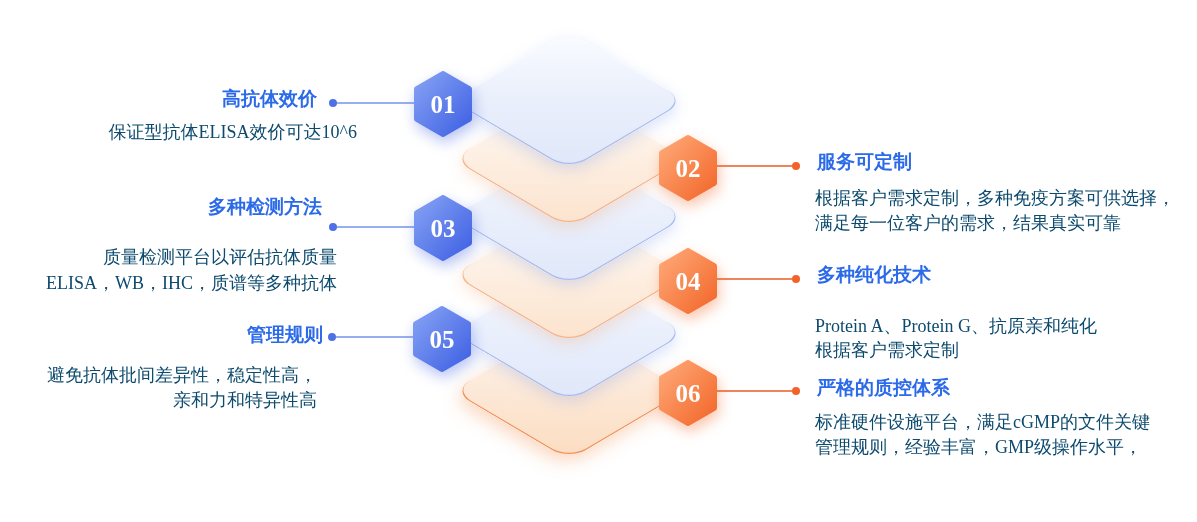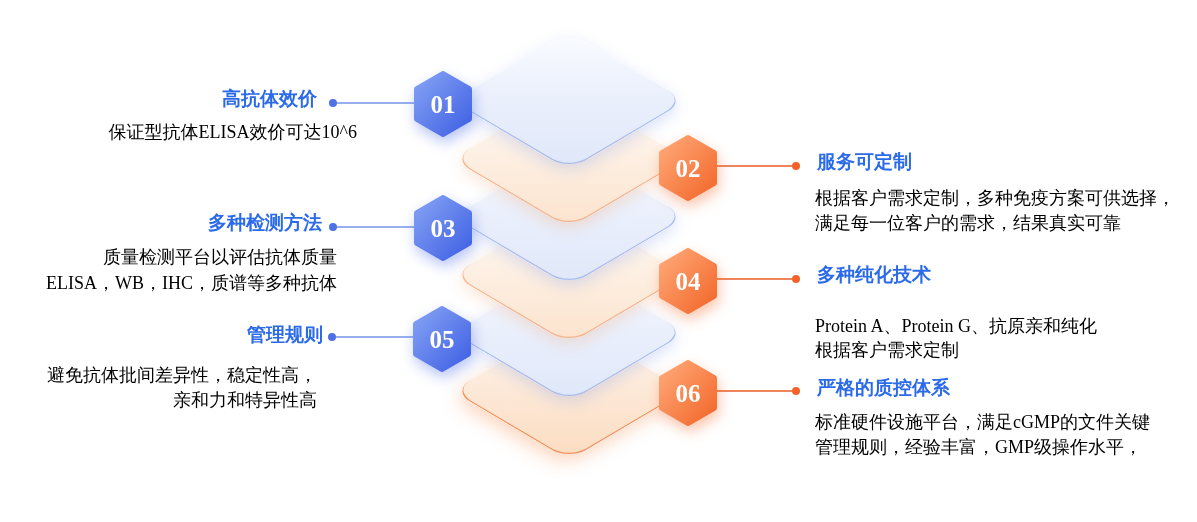--- a/index.html
+++ b/index.html
@@ -70,28 +70,28 @@
   #conn04{left:716px;top:275px;width:84px}
   #conn06{left:716px;top:387px;width:84px}
 
   
   .title{
     position:absolute;z-index:8;white-space:nowrap;
     font-size:19px;font-weight:bold;color:#2b6ae8;line-height:30px;
   }
   .desc{
     position:absolute;z-index:8;white-space:nowrap;
-    font-size:18px;color:#000000;line-height:25px;
+    font-size:18px;color:#0c4a6e;line-height:25px;
   }
   .align-r{text-align:right;}
   .align-l{text-align:left;}
 
   #title01{right:880px;top:84px}
   #desc01 {right:840px;top:120px}
-  #title03{right:875px;top:208px}
+  #title03{right:875px;top:192px}
   #desc03 {right:860px;top:244px;line-height:26px}
   #title05{right:874px;top:320px}
   #desc05 {right:880px;top:363px}
 
   #title02{left:817px;top:147px}
   #desc02 {left:815px;top:186px}
   #title04{left:817px;top:260px}
   #desc04 {left:815px;top:314px;line-height:24px}
   #title06{left:817px;top:373px}
   #desc06 {left:815px;top:410px}

